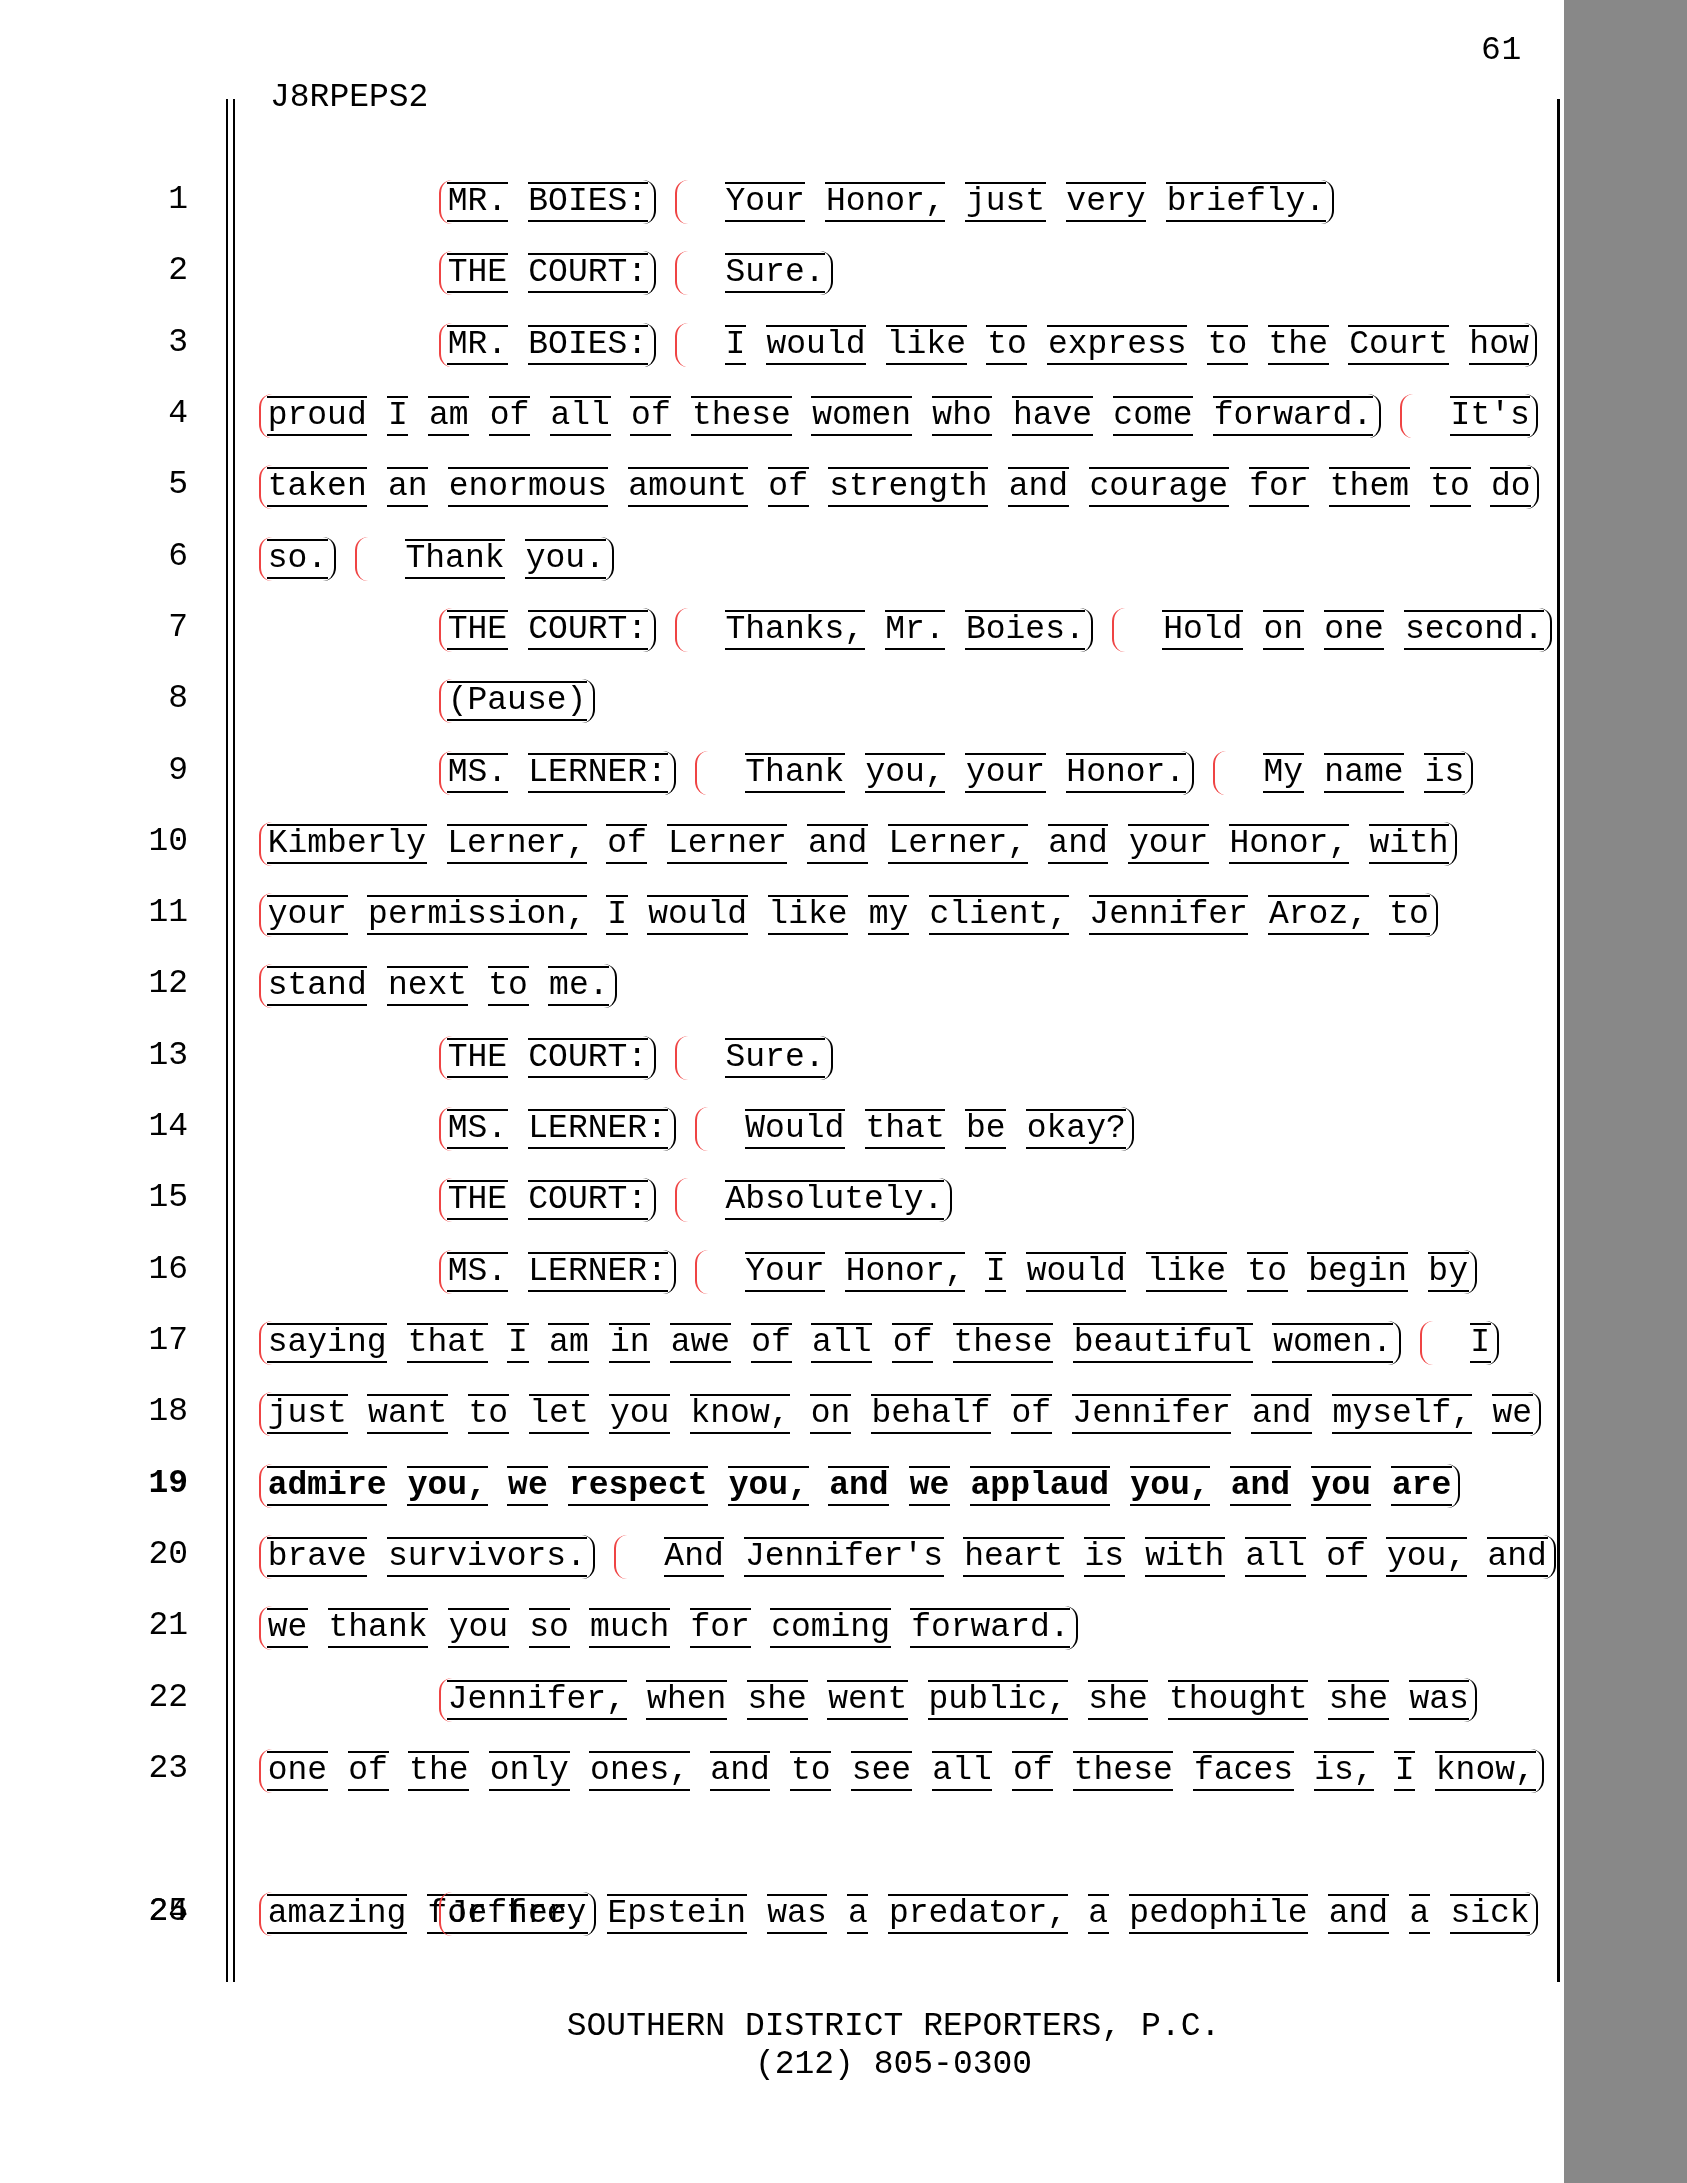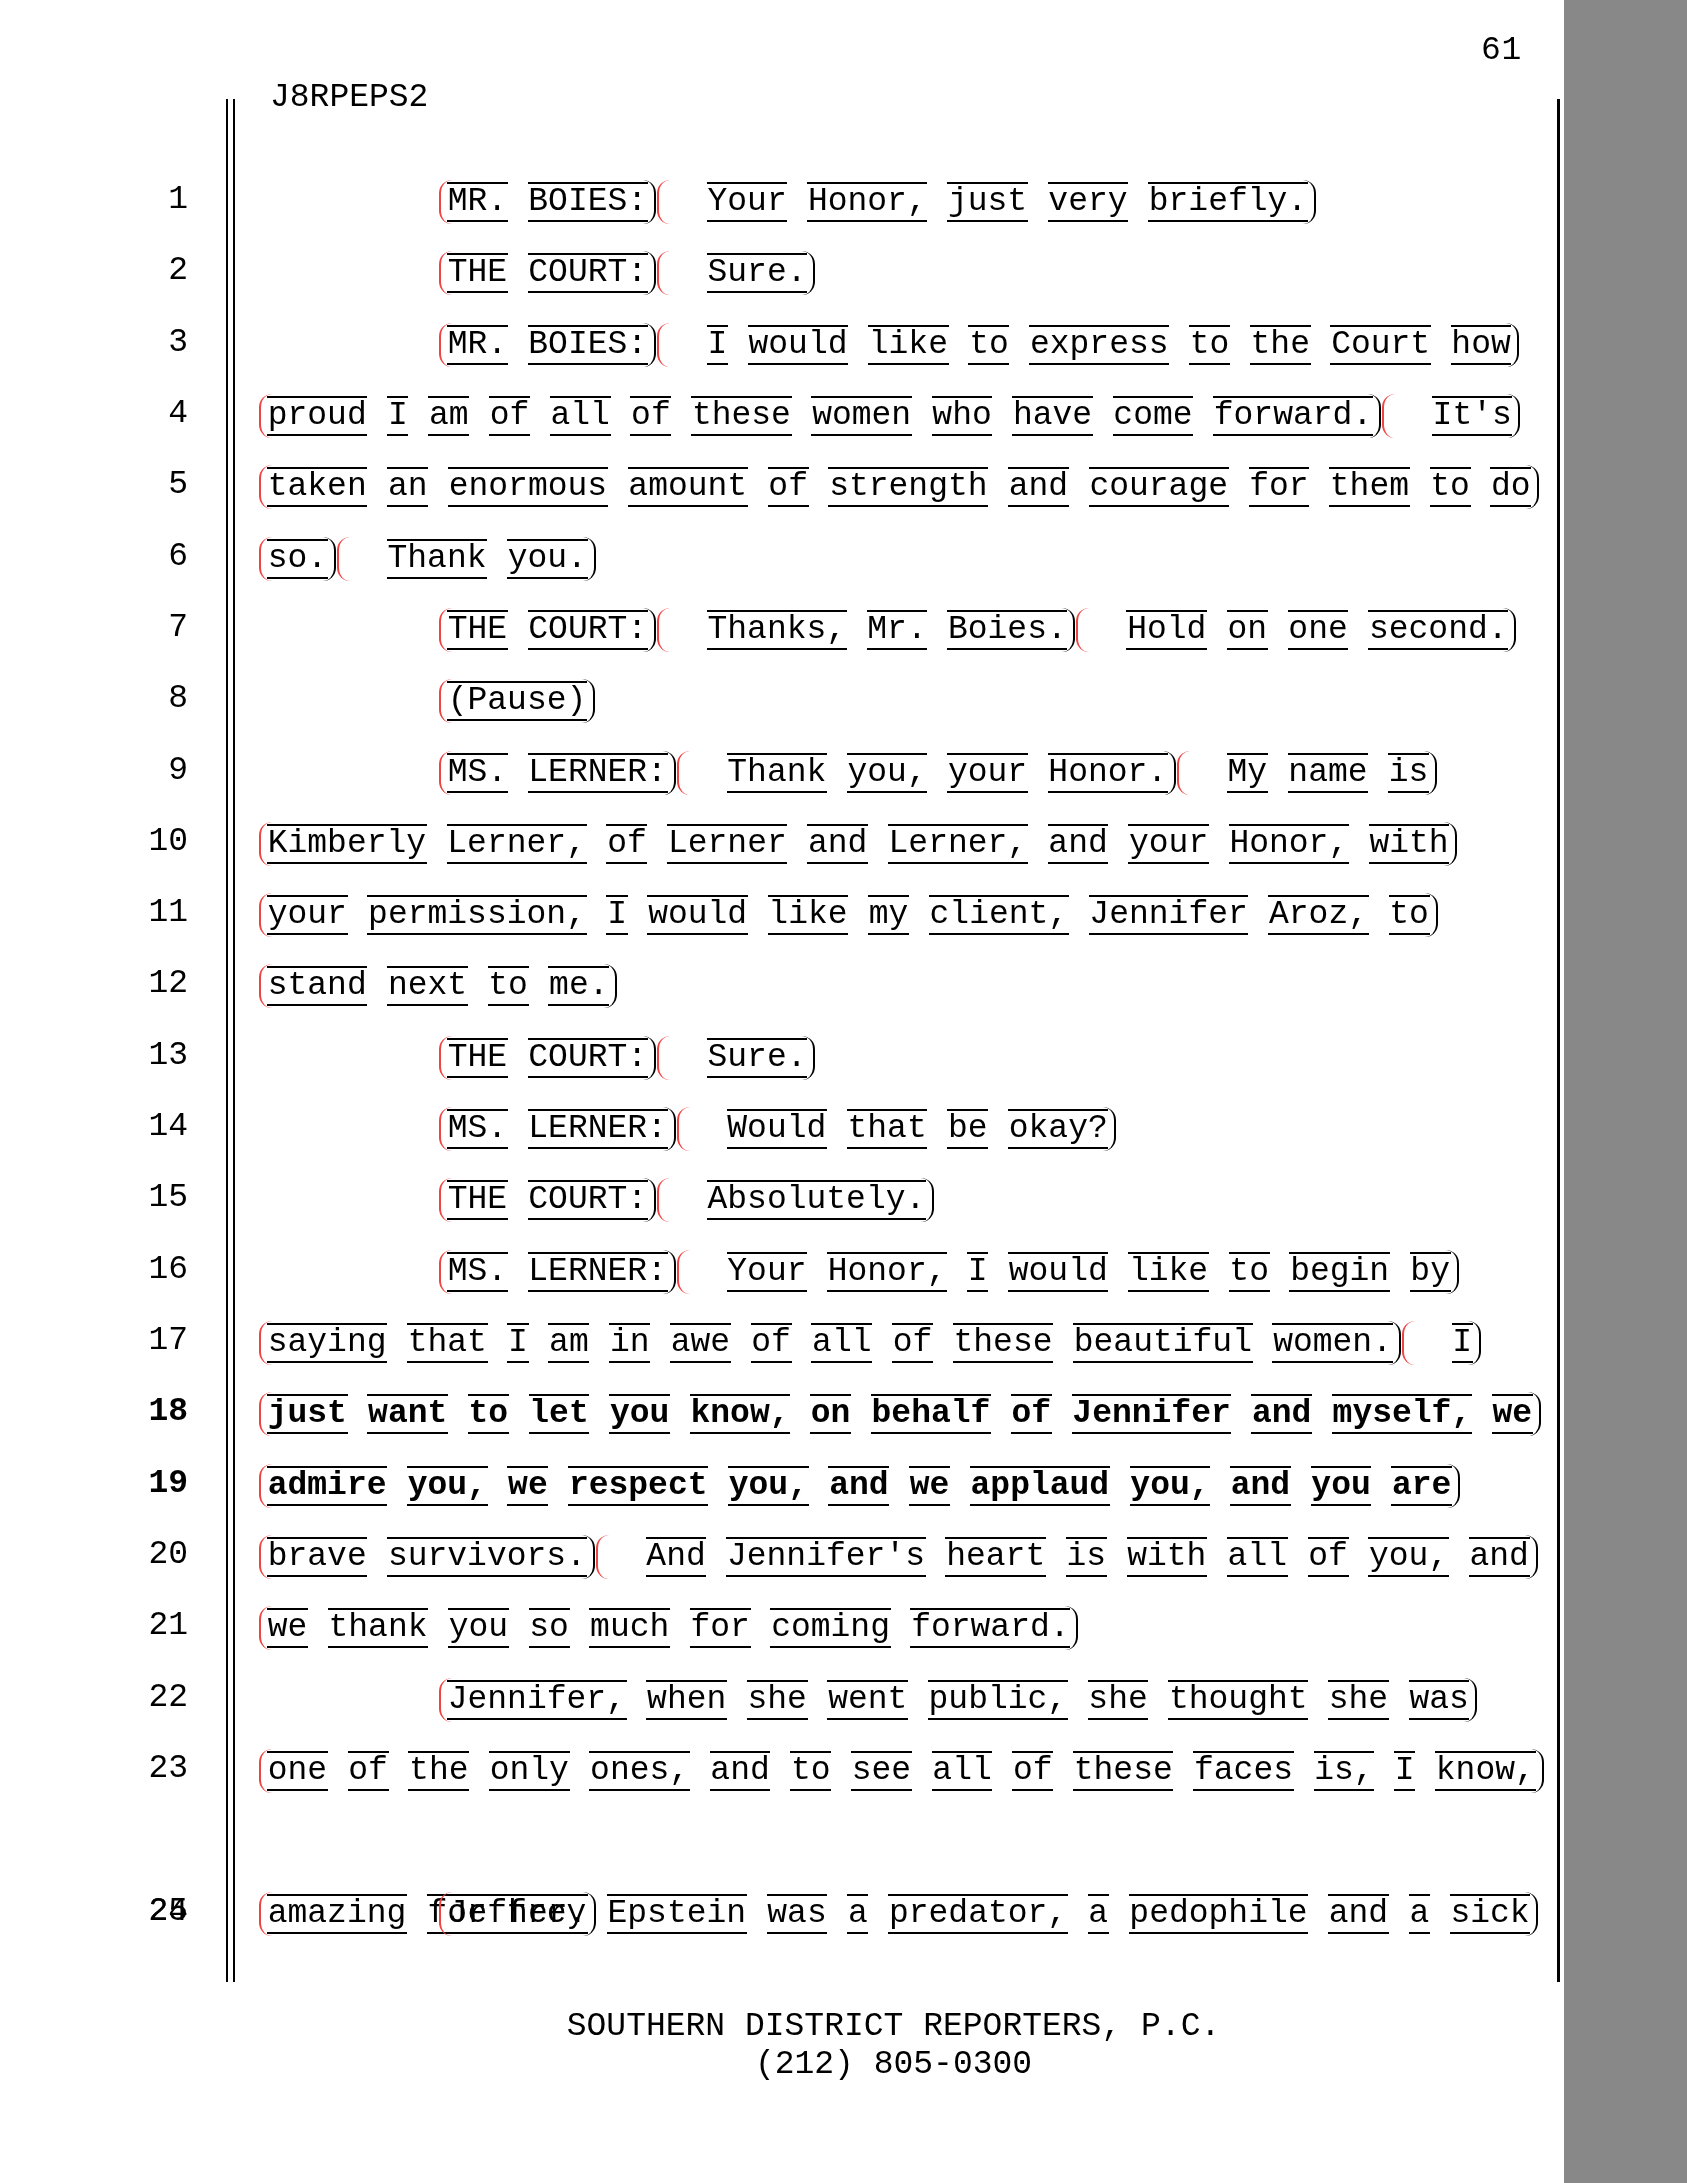--- a/index.html
+++ b/index.html
@@ -68,21 +68,21 @@
   }
   .tline .content.indent { left: 439px; }
   .seg {
     display: inline-block;
     border-left: 2px solid #ef4444;
     border-right: 2px solid #000;
     border-radius: 13.2px;
     padding: 2px 6px;
     vertical-align: top;
   }
-  .seg + .seg { margin-left: 1px; padding-left: 48px; }
+  .seg + .seg { margin-left: 19px; padding-left: 48px; }
   .w {
     display: inline-block;
     border-top: 2px solid #000;
     border-bottom: 2px solid #000;
     padding: 1.3px 0.7px;
   }
   .footer {
     position: absolute;
     left: 259px;
     width: 1269px;
@@ -167,21 +167,21 @@
         <div class="content indent"><span class="seg"><span class="w">THE</span> <span class="w">COURT:</span></span><span class="seg"><span class="w">Absolutely.</span></span></div>
       </div>
       <div class="tline" style="top: 1250px;">
         <div class="num">16</div>
         <div class="content indent"><span class="seg"><span class="w">MS.</span> <span class="w">LERNER:</span></span><span class="seg"><span class="w">Your</span> <span class="w">Honor,</span> <span class="w">I</span> <span class="w">would</span> <span class="w">like</span> <span class="w">to</span> <span class="w">begin</span> <span class="w">by</span></span></div>
       </div>
       <div class="tline" style="top: 1321px;">
         <div class="num">17</div>
         <div class="content"><span class="seg"><span class="w">saying</span> <span class="w">that</span> <span class="w">I</span> <span class="w">am</span> <span class="w">in</span> <span class="w">awe</span> <span class="w">of</span> <span class="w">all</span> <span class="w">of</span> <span class="w">these</span> <span class="w">beautiful</span> <span class="w">women.</span></span><span class="seg"><span class="w">I</span></span></div>
       </div>
-      <div class="tline" style="top: 1392px; font-weight: bold;">
+      <div class="tline" style="top: 1392px;">
         <div class="num">18</div>
         <div class="content"><span class="seg"><span class="w">just</span> <span class="w">want</span> <span class="w">to</span> <span class="w">let</span> <span class="w">you</span> <span class="w">know,</span> <span class="w">on</span> <span class="w">behalf</span> <span class="w">of</span> <span class="w">Jennifer</span> <span class="w">and</span> <span class="w">myself,</span> <span class="w">we</span></span></div>
       </div>
       <div class="tline" style="top: 1464px; font-weight: bold;">
         <div class="num">19</div>
         <div class="content"><span class="seg"><span class="w">admire</span> <span class="w">you,</span> <span class="w">we</span> <span class="w">respect</span> <span class="w">you,</span> <span class="w">and</span> <span class="w">we</span> <span class="w">applaud</span> <span class="w">you,</span> <span class="w">and</span> <span class="w">you</span> <span class="w">are</span></span></div>
       </div>
       <div class="tline" style="top: 1535px;">
         <div class="num">20</div>
         <div class="content"><span class="seg"><span class="w">brave</span> <span class="w">survivors.</span></span><span class="seg"><span class="w">And</span> <span class="w">Jennifer's</span> <span class="w">heart</span> <span class="w">is</span> <span class="w">with</span> <span class="w">all</span> <span class="w">of</span> <span class="w">you,</span> <span class="w">and</span></span></div>

